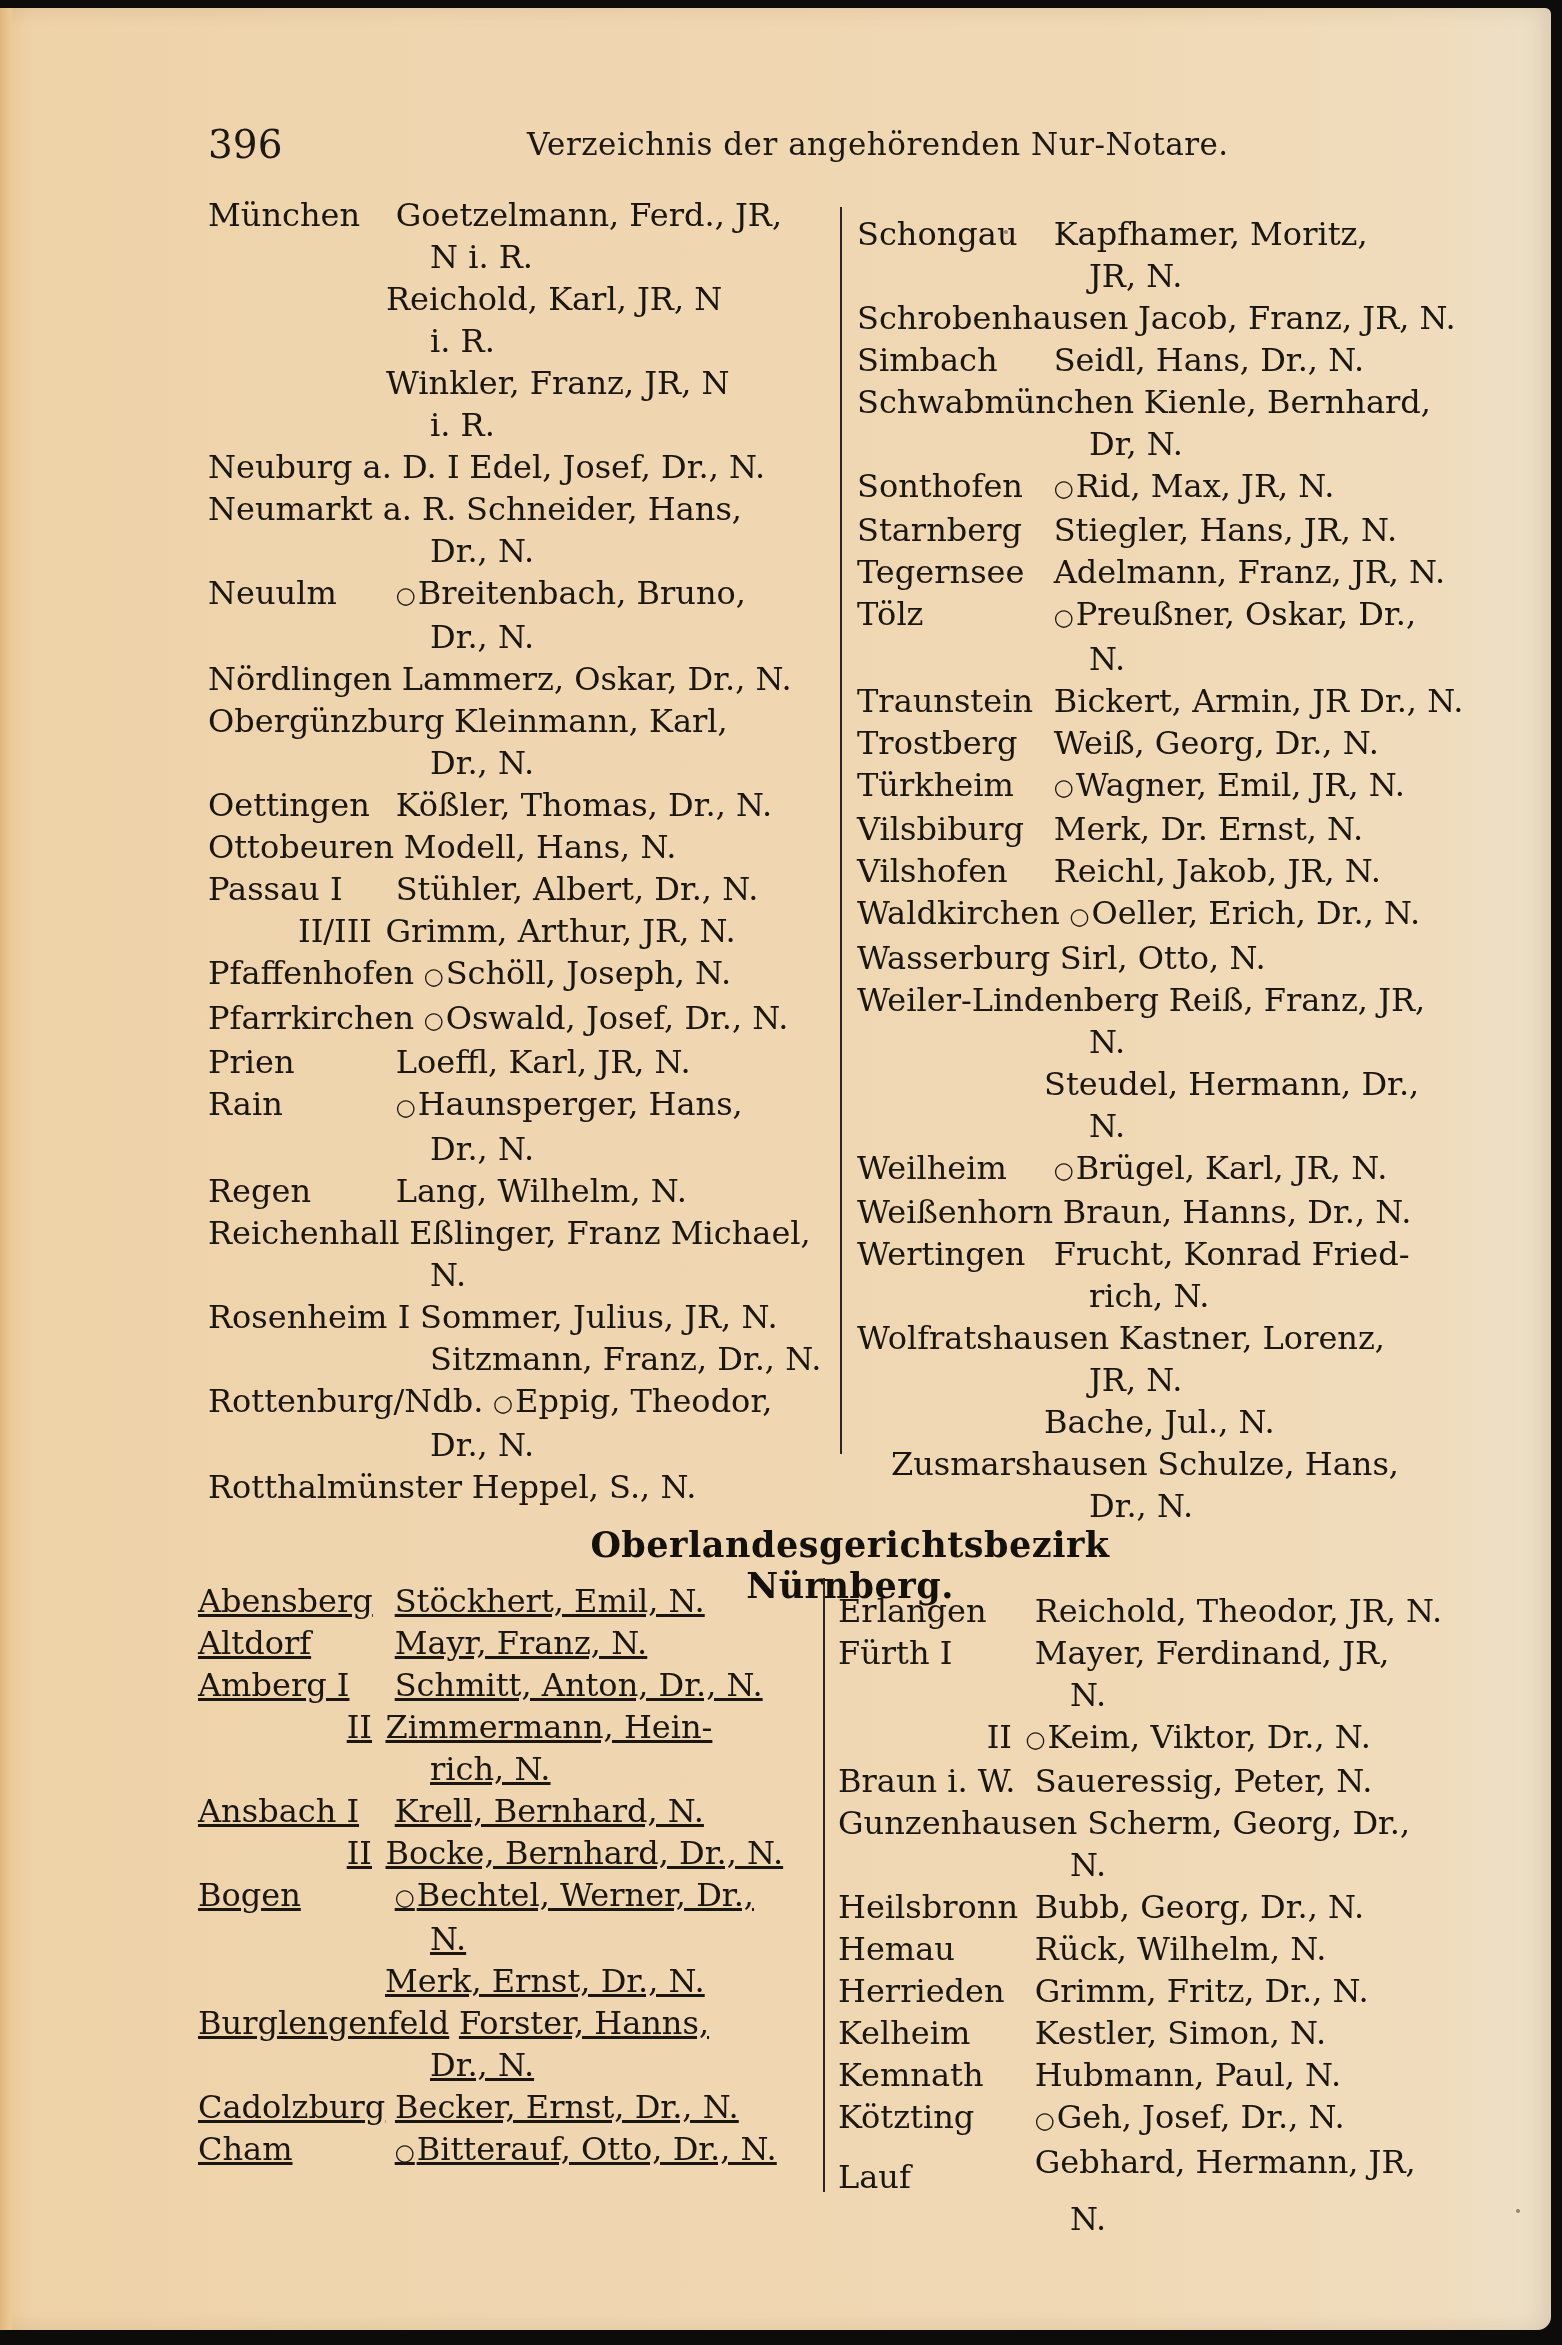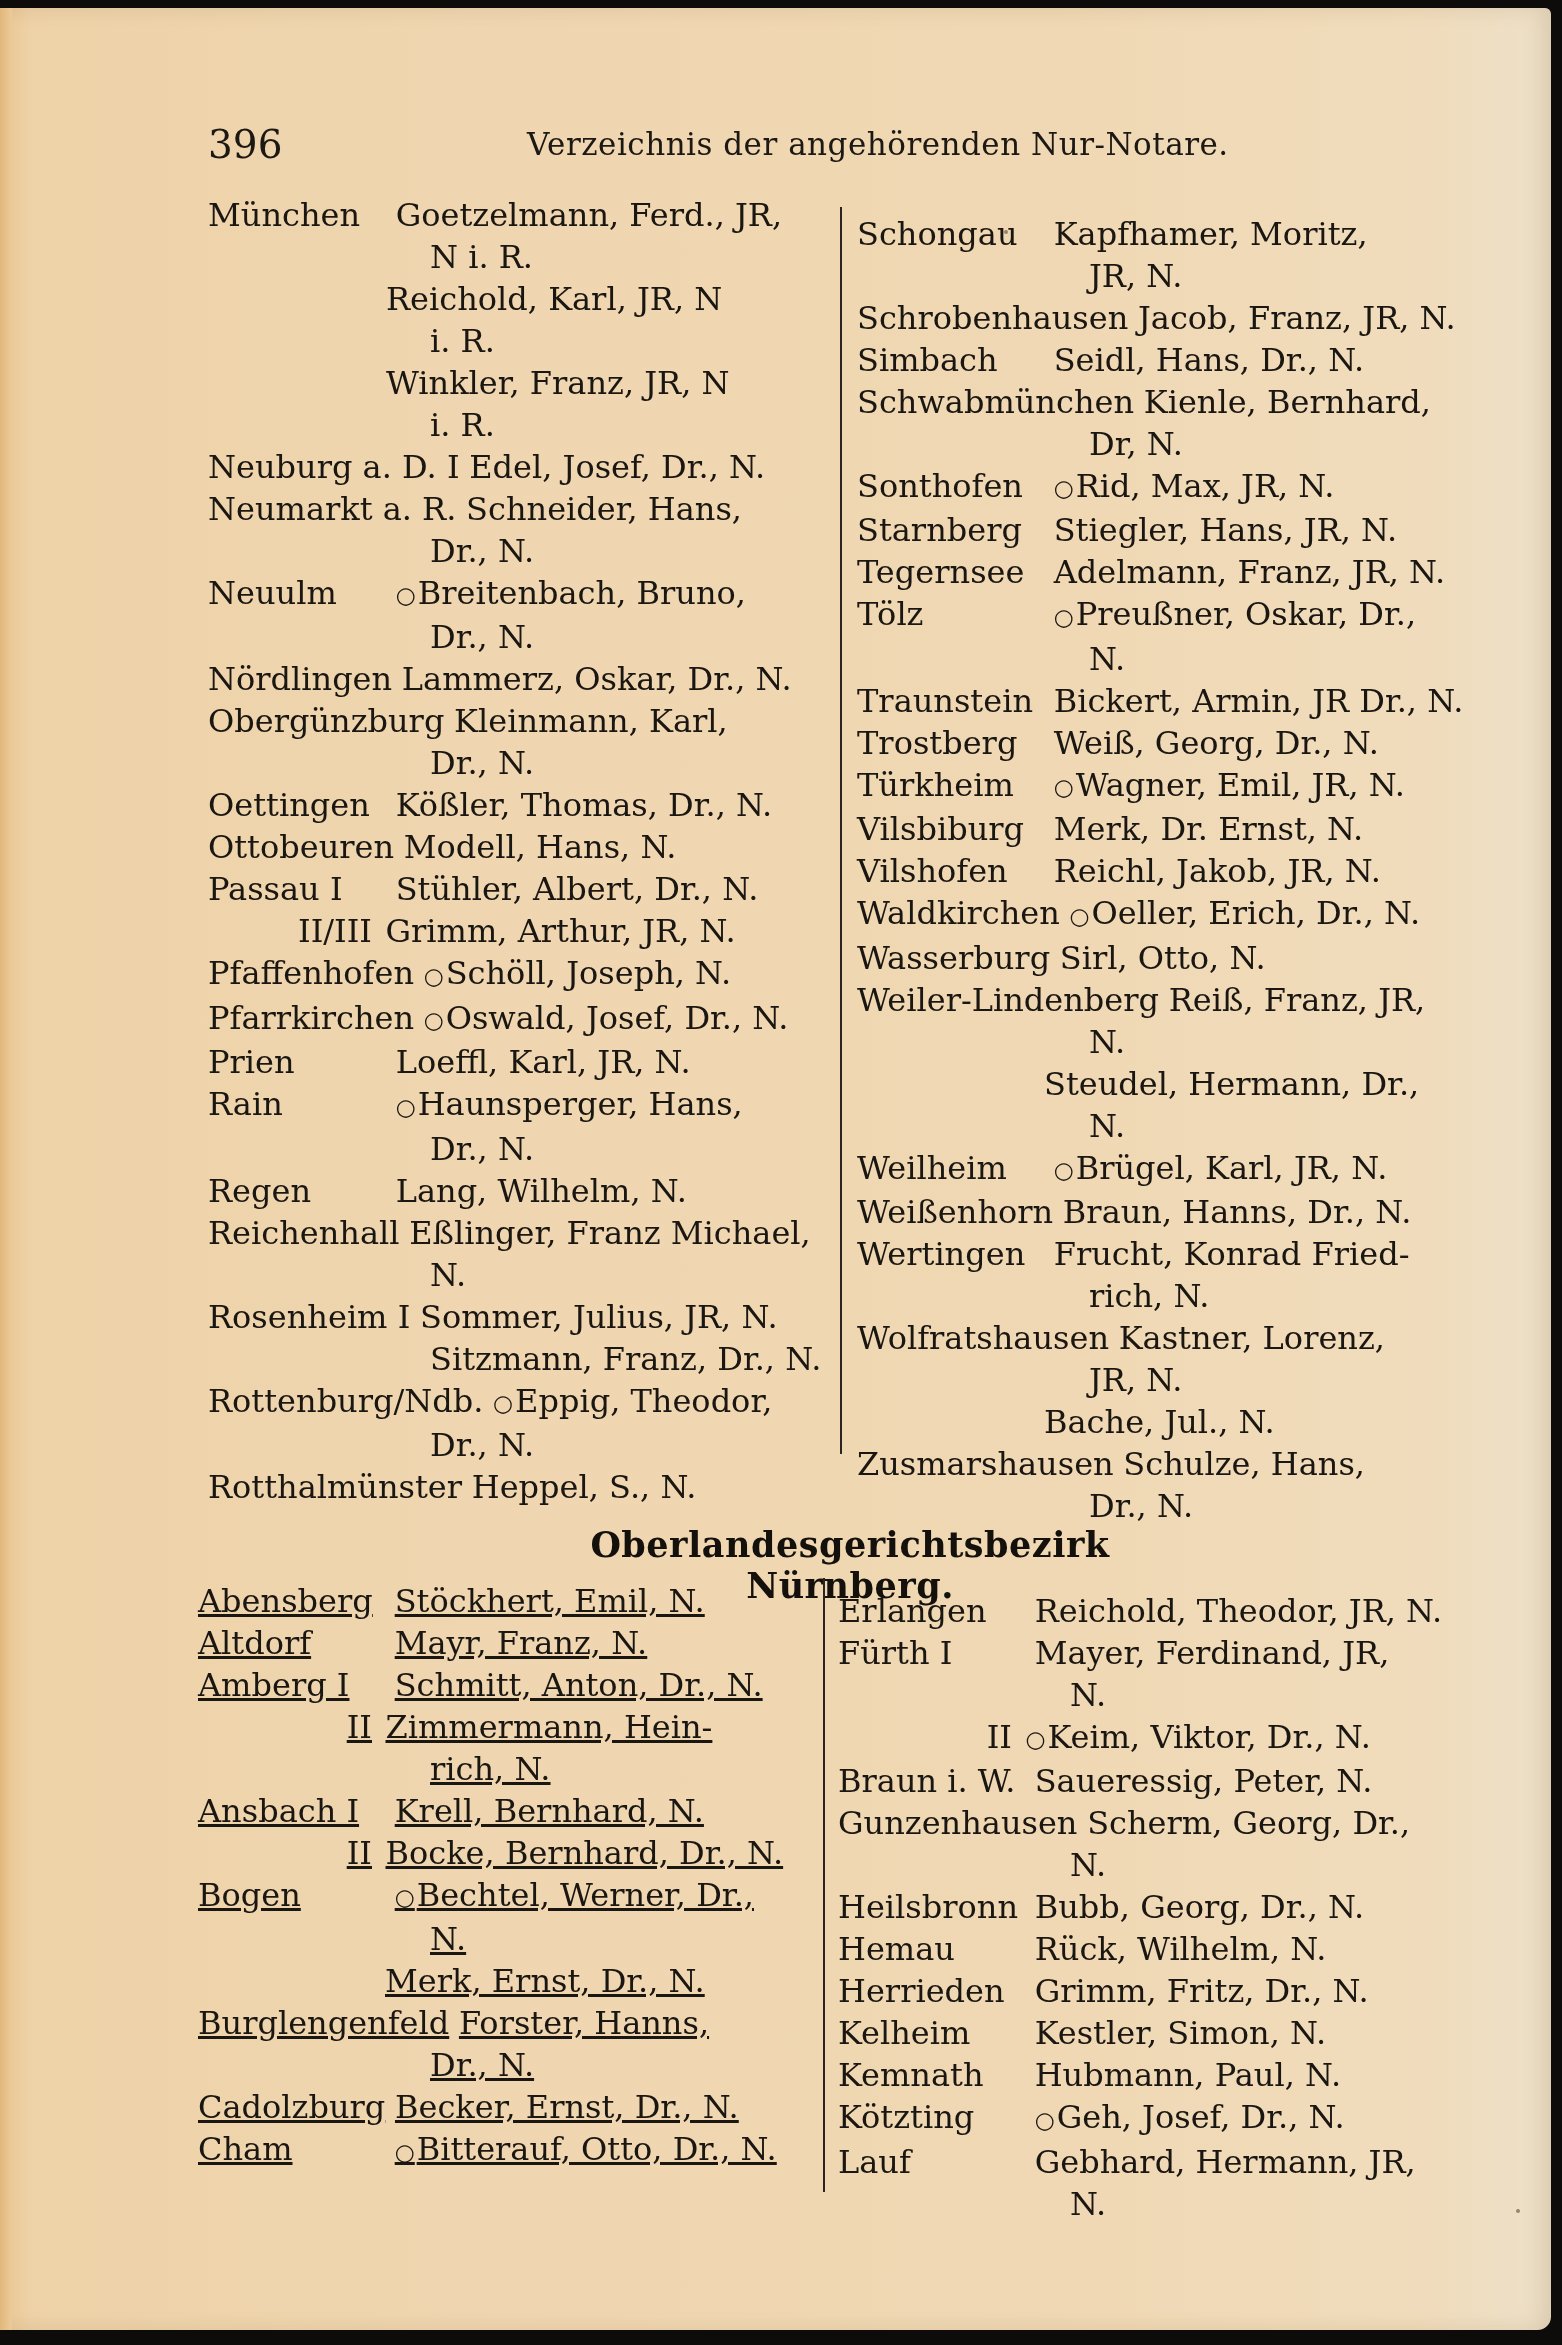--- a/index.html
+++ b/index.html
@@ -337,21 +337,21 @@
         <span class="cont" style="padding-left: 232px;">JR, N.</span>
       </div>
       <div class="entry">
         <div class="entry-line">
           <span class="place" style="min-width: 187px;"></span>
           <span class="name"><span>Bache, Jul., N.</span></span>
         </div>
       </div>
       <div class="entry">
         <div class="entry-line">
-          <span class="place" style="min-width: 187px; padding-right: 9.7px;">Zusmarshausen</span>
+          <span class="place" style="min-width: 187px; padding-right: 9.7px; margin-left: 34px;">Zusmarshausen</span>
           <span class="name"><span>Schulze, Hans,</span></span>
         </div>
         <span class="cont" style="padding-left: 232px;">Dr., N.</span>
       </div>
     </div>
 
   <div class="section-heading">Oberlandesgerichtsbezirk Nürnberg.</div>
 
   <div class="col col-bot-left">
       <div class="entry">
@@ -489,21 +489,21 @@
         </div>
       </div>
       <div class="entry">
         <div class="entry-line">
           <span class="place" style="min-width: 187px; padding-right: 9.7px;">Kötzting</span>
           <span class="name"><span class="mark">○</span><span>Geh, Josef, Dr., N.</span></span>
         </div>
       </div>
       <div class="entry">
         <div class="entry-line">
-          <span class="place" style="min-width: 187px; padding-right: 9.7px;">Lauf</span>
+          <span class="place" style="min-width: 187px; padding-right: 9.7px; margin-top: 15px;">Lauf</span>
           <span class="name"><span>Gebhard, Hermann, JR,</span></span>
         </div>
         <span class="cont" style="padding-left: 232px;">N.</span>
       </div>
     </div>
 
   <div class="speck" style="left:1004px;top:222px"></div>
   <div class="speck" style="left:1516px;top:2201px"></div>
 </div>
 

